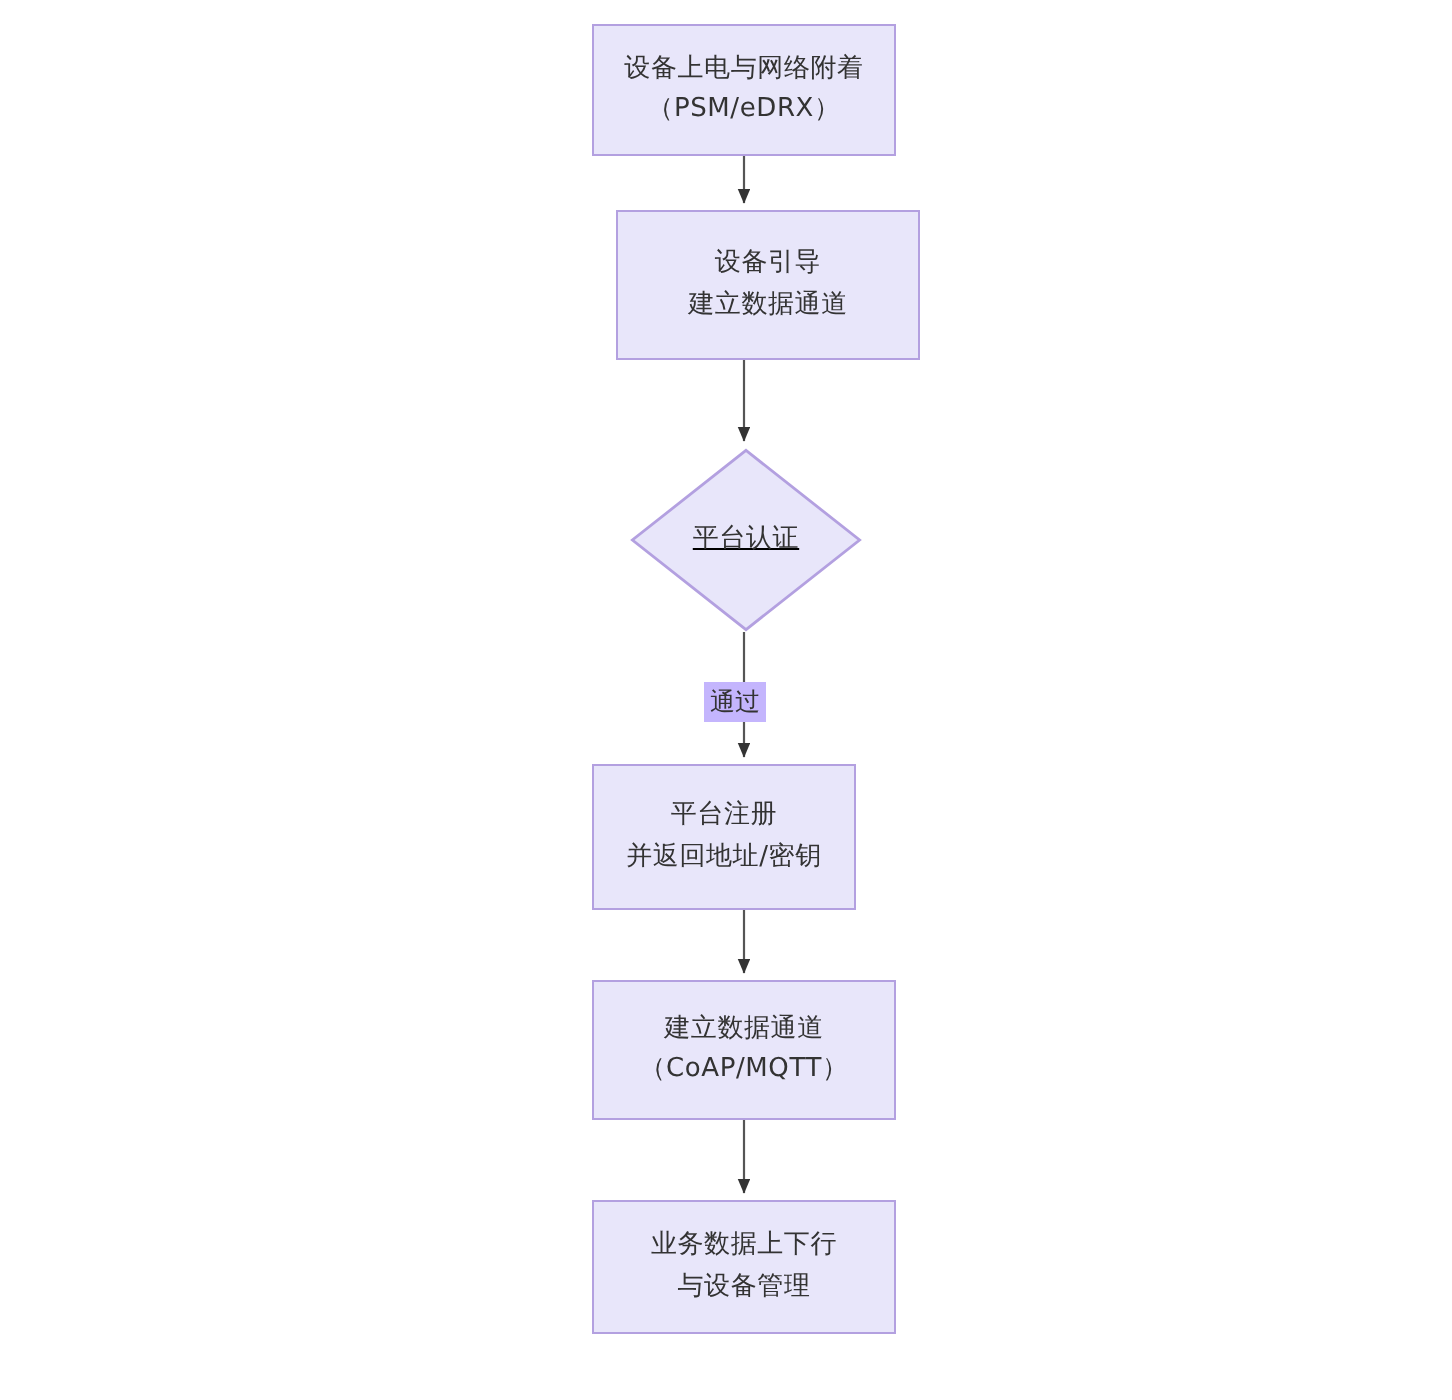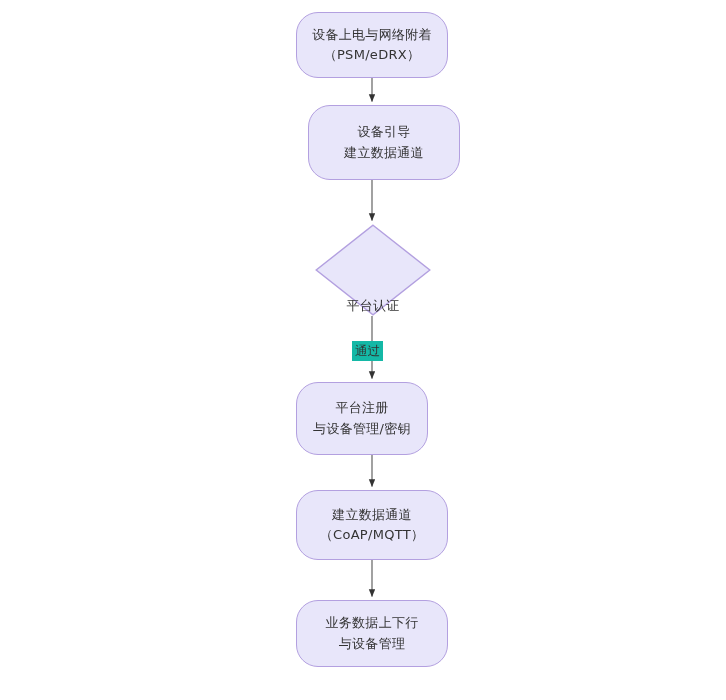--- a/index.html
+++ b/index.html
@@ -33,53 +33,53 @@
     box-sizing: border-box;
     display: flex;
     flex-direction: column;
     align-items: center;
     justify-content: center;
     color: #333333;
     font-size: 13px;
     line-height: 1.55;
     text-align: center;
     letter-spacing: 0.3px;
-    border-radius: 22px;
   }
   .node.process {
     background: #e8e6fa;
     border: 1.5px solid #b3a0e0;
   }
   .node-line {
     display: block;
     white-space: nowrap;
   }
   .decision-wrap {
     position: absolute;
     display: flex;
-    align-items: flex-end;
+    align-items: center;
     justify-content: center;
+    text-decoration: underline;
   }
   .decision-shape {
     position: absolute;
     inset: 0;
   }
   .decision-label {
     position: relative;
     z-index: 2;
     color: #333333;
     font-size: 13px;
     line-height: 1.55;
     text-align: center;
     letter-spacing: 0.3px;
     white-space: nowrap;
   }
   .edge-label {
     position: absolute;
-    background: #14b8a6;
+    background: #c4b5fd;
     color: #333333;
     font-size: 12.5px;
     line-height: 1.4;
     padding: 1px 3px;
     white-space: nowrap;
     text-align: center;
     z-index: 3;
   }
 </style>
 </head>
@@ -119,21 +119,21 @@
     <svg class="decision-shape" viewBox="0 0 116 92" width="116" height="92" xmlns="http://www.w3.org/2000/svg" preserveAspectRatio="none">
       <polygon points="58,1.2 114.8,46 58,90.8 1.2,46" fill="#e8e6fa" stroke="#b3a0e0" stroke-width="1.4"></polygon>
     </svg>
     <span class="decision-label">平台认证</span>
   </div>
 
   <div class="edge-label" style="left:352px; top:341px;">通过</div>
 
   <div class="node process" style="left:296px; top:382px; width:132px; height:73px;">
     <span class="node-line">平台注册</span>
-    <span class="node-line">与设备管理/密钥</span>
+    <span class="node-line">并返回地址/密钥</span>
   </div>
 
   <div class="node process" style="left:296px; top:600px; width:152px; height:67px;">
     <span class="node-line">业务数据上下行</span>
     <span class="node-line">与设备管理</span>
   </div>
 
   <div class="node process" style="left:296px; top:490px; width:152px; height:70px;">
     <span class="node-line">建立数据通道</span>
     <span class="node-line">（CoAP/MQTT）</span>

